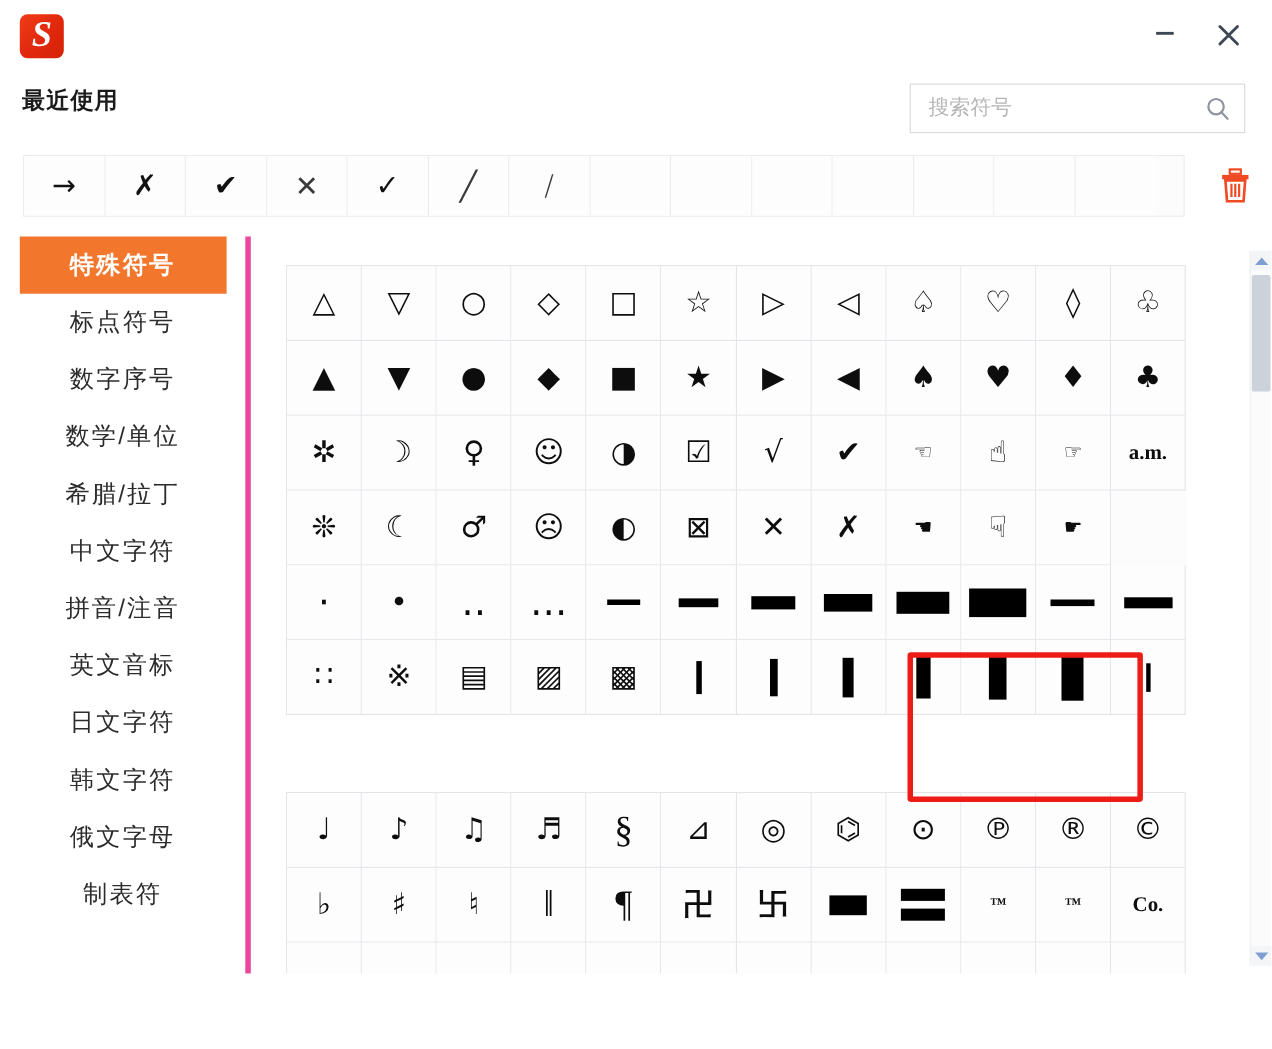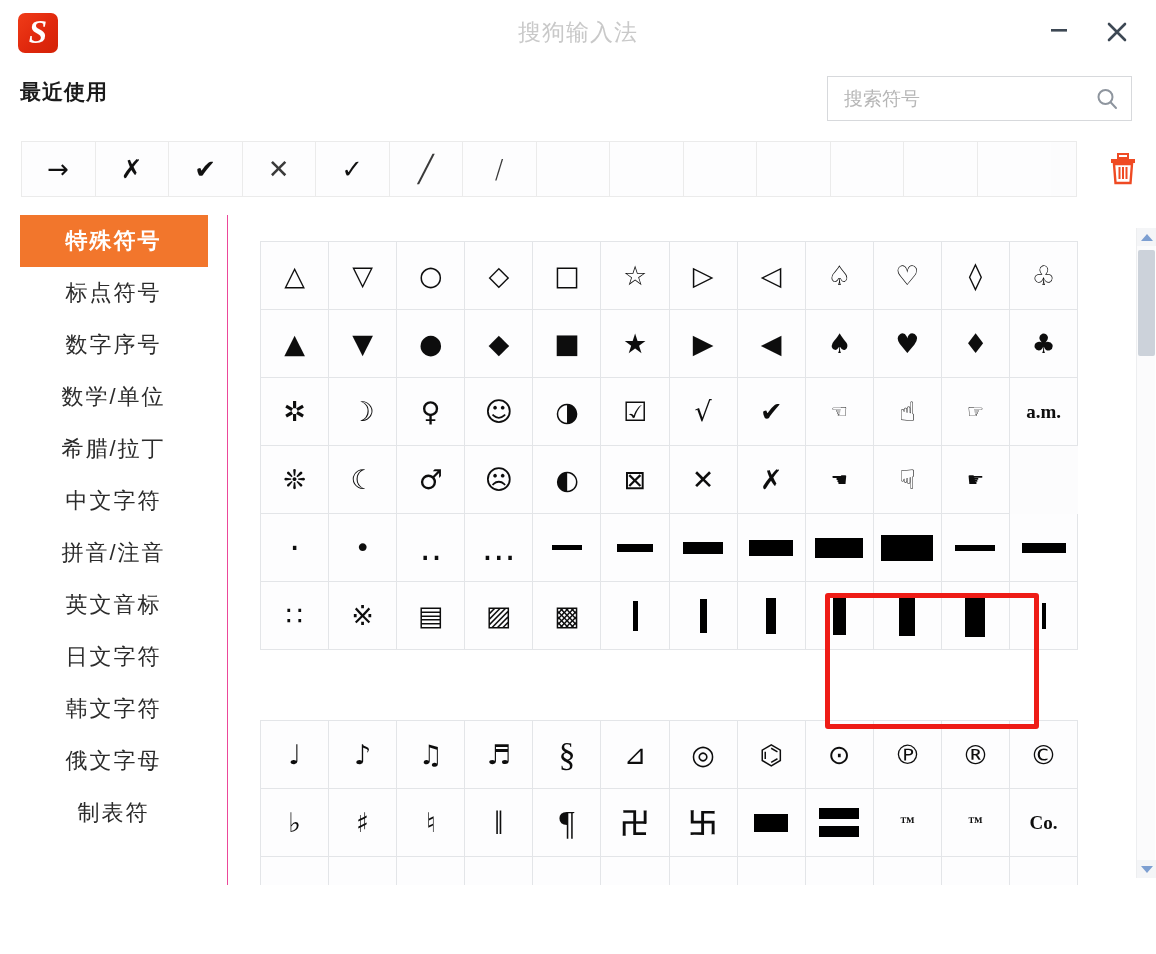--- a/index.html
+++ b/index.html
@@ -147,21 +147,21 @@
     width: 30px; height: 34px;
     color: #ef4a23;
   }
 
   
   .sidebar {
     position: absolute;
     left: 0; top: 215px;
     width: 228px; height: 670px;
     background: #ffffff;
-    border-right: 1px solid #ec4899;
+    border-right: 5px solid #ec4899;
   }
   .side-item {
     width: 188px;
     margin: 0 auto;
     height: 52px;
     line-height: 52px;
     text-align: center;
     font-size: 22px;
     color: #2c2c2c;
     letter-spacing: 2px;
@@ -266,21 +266,20 @@
 </style>
 </head>
 <body>
 
 <div id="app">
 
   <div class="titlebar">
     <div class="logo">
       <div class="s-glyph">S</div>
     </div>
-    <div class="watermark">搜狗输入法</div>
 
     <div class="win-btn win-min">
       <svg width="22" height="20" viewBox="0 0 22 20" aria-hidden="true">
         <rect x="3" y="9" width="16" height="2.6" fill="#3d4854"></rect>
       </svg>
     </div>
     <div class="win-btn win-close">
       <svg width="24" height="24" viewBox="0 0 24 24" aria-hidden="true">
         <path d="M4 4 L20 20 M20 4 L4 20" stroke="#3d4854" stroke-width="2.6" stroke-linecap="round" fill="none"></path>
       </svg>

